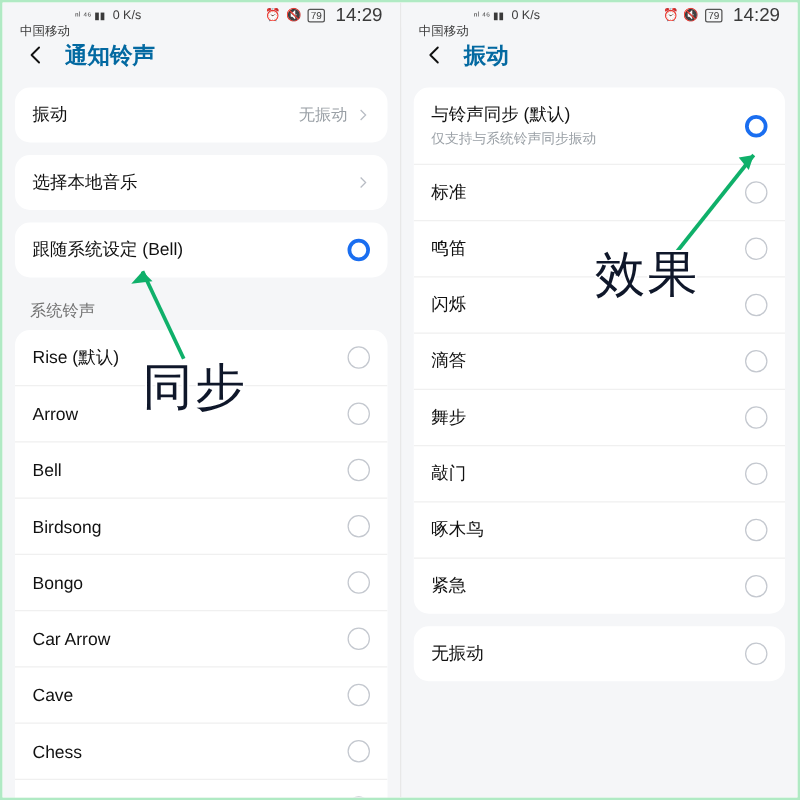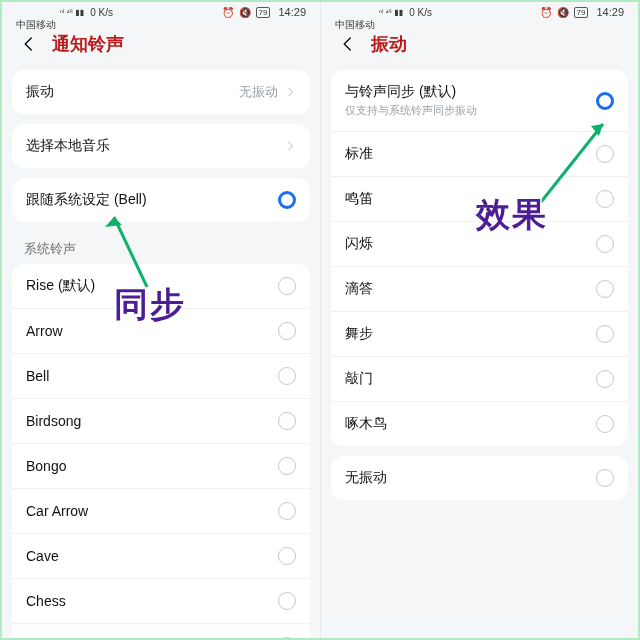--- a/index.html
+++ b/index.html
@@ -25,31 +25,31 @@
     height: 20px;
     display: flex; align-items: center;
     padding: 0 14px;
     font-size: 10px;
     color: #3a3a3a;
     background: #f5f6f8;
   }
   .status .carrier { flex: 0 0 auto; white-space: nowrap; margin-top: 26px; }
   .status .sp { flex: 1; }
   .status .ind { flex: 0 0 auto; display:flex; align-items:center; gap:4px; }
-  .status .clock { font-size: 11px; margin-left:4px; }
+  .status .clock { font-size: 15px; margin-left:4px; }
 
   
   .titlebar {
     display: flex; align-items: center;
     padding: 10px 18px 14px 18px;
     gap: 14px;
   }
   .back svg { width: 18px; height: 18px; display:block; }
   .title {
-    font-size: 18px; font-weight: 600; color: #b91c1c;
+    font-size: 18px; font-weight: 600; color: #0369a1;
   }
 
   
   .card {
     background: #ffffff;
     border-radius: 12px;
     margin: 0 10px 10px 10px;
     overflow: hidden;
   }
   .row {
@@ -78,23 +78,23 @@
     display:inline-block;
     position:relative;
   }
   .radio.sel {
     border: 3px solid #1a6ef0;
   }
 
   
   .annot {
     position: absolute;
-    font-size: 34px;
-    font-weight: 700;
-    color: #4c1d95;
+    font-size: 40px;
+    font-weight: 400;
+    color: #0f172a;
     -webkit-text-stroke: 3px #ffffff;
     paint-order: stroke fill;
     letter-spacing: 2px;
     pointer-events: none;
     text-shadow: 0 0 2px #fff;
   }
   .arrow {
     position:absolute; pointer-events:none;
   }
   .arrow line { stroke:#0fb06a; stroke-width:3; }
@@ -264,20 +264,24 @@
           <span class="radio"></span>
         </div>
       <div class="row">
           <span>敲门</span>
           <span class="radio"></span>
         </div>
       <div class="row">
           <span>啄木鸟</span>
           <span class="radio"></span>
         </div>
+      <div class="row">
+          <span>紧急</span>
+          <span class="radio"></span>
+        </div>
     </div>
 
     <div class="card">
       <div class="row">
         <span>无振动</span>
         <span class="radio"></span>
       </div>
     </div>
 
     <svg class="arrow" style="left:200px;top:110px" width="100" height="100">

